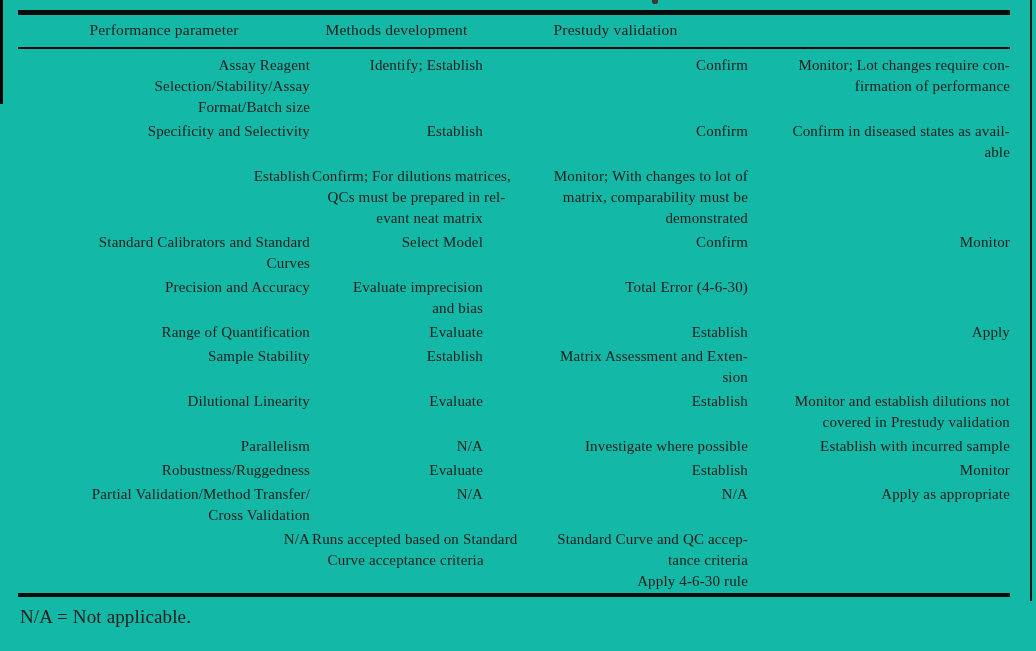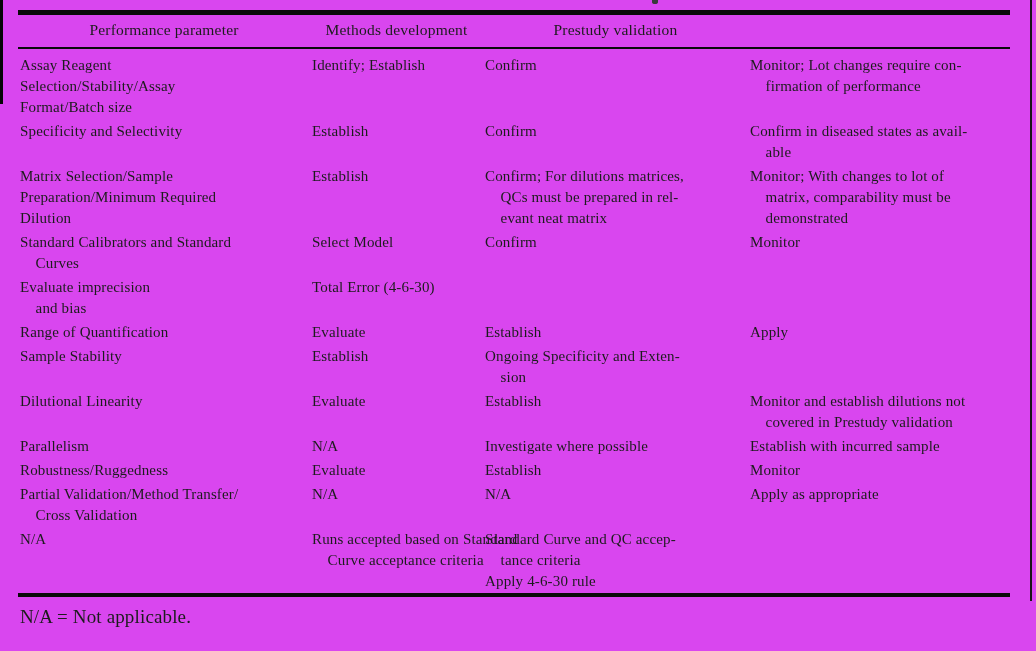--- a/index.html
+++ b/index.html
@@ -8,21 +8,21 @@
     background: #ffffff;
   }
   body {
     width: 1036px;
     height: 651px;
     position: relative;
     overflow: hidden;
     font-family: "Liberation Serif", "DejaVu Serif", serif;
     color: #1c1c1c;
   }
-  .sheet { position: absolute; inset: 0; background: #d946ef; padding-left: 28px; }
+  .sheet { position: absolute; inset: 0; background: #14b8a6; padding-left: 28px; }
 
   
   .rule { position: absolute; left: 18px; width: 992px; background: #0a0a0a; }
   .rule-top    { top: 10px; height: 5px; }
   .rule-mid    { top: 47px; height: 2px; }
   .rule-bottom { top: 593px; height: 4px; }
 
   
   .edge-left  { position: absolute; left: 0; top: 0; width: 3px; height: 104px; background: #050505; }
   .edge-right { position: absolute; left: 1030px; top: 0; width: 2px; height: 601px; background: #161616; }
@@ -38,20 +38,21 @@
     letter-spacing: 0.2px;
     white-space: nowrap;
   }
 
   .tbody {
     position: absolute; left: 18px; top: 55px; width: 992px;
   }
   .trow {
     display: grid; grid-template-columns: 292px 173px 265px 262px;
     margin-bottom: 3px;
+    text-align: right;
   }
   .cell {
     font-size: 15px;
     line-height: 21px;
     letter-spacing: 0.15px;
     white-space: pre;       
     padding-left: 2px;
   }
 
   .footnote {
@@ -90,53 +91,51 @@
     firmation of performance</div>
       </div>
       <div class="trow">
         <div class="cell">Specificity and Selectivity</div>
         <div class="cell">Establish</div>
         <div class="cell">Confirm</div>
         <div class="cell">Confirm in diseased states as avail-
     able</div>
       </div>
       <div class="trow">
-        <div class="cell">Matrix Selection/Sample
-Preparation/Minimum Required
-Dilution</div>
         <div class="cell">Establish</div>
         <div class="cell">Confirm; For dilutions matrices,
     QCs must be prepared in rel-
     evant neat matrix</div>
         <div class="cell">Monitor; With changes to lot of
     matrix, comparability must be
     demonstrated</div>
       </div>
       <div class="trow">
         <div class="cell">Standard Calibrators and Standard
     Curves</div>
         <div class="cell">Select Model</div>
         <div class="cell">Confirm</div>
         <div class="cell">Monitor</div>
       </div>
       <div class="trow">
+        <div class="cell">Precision and Accuracy</div>
         <div class="cell">Evaluate imprecision
     and bias</div>
         <div class="cell">Total Error (4-6-30)</div>
       </div>
       <div class="trow">
         <div class="cell">Range of Quantification</div>
         <div class="cell">Evaluate</div>
         <div class="cell">Establish</div>
         <div class="cell">Apply</div>
       </div>
       <div class="trow">
         <div class="cell">Sample Stability</div>
         <div class="cell">Establish</div>
-        <div class="cell">Ongoing Specificity and Exten-
+        <div class="cell">Matrix Assessment and Exten-
     sion</div>
       </div>
       <div class="trow">
         <div class="cell">Dilutional Linearity</div>
         <div class="cell">Evaluate</div>
         <div class="cell">Establish</div>
         <div class="cell">Monitor and establish dilutions not
     covered in Prestudy validation</div>
       </div>
       <div class="trow">

